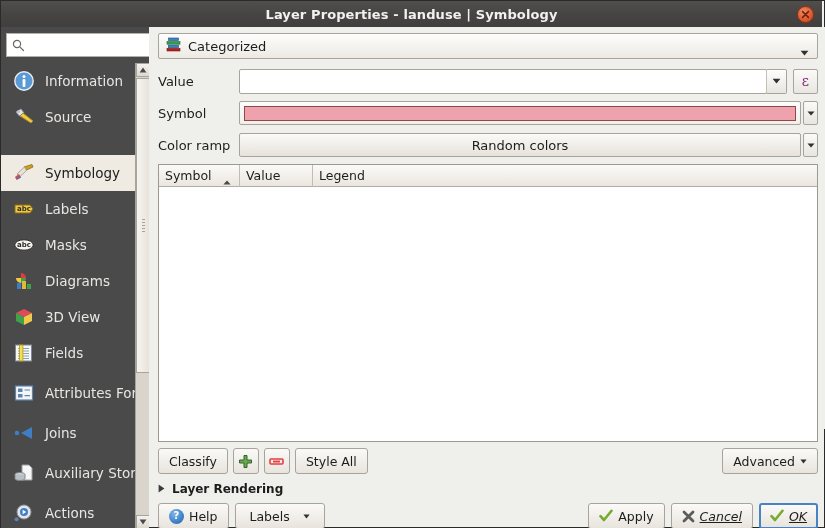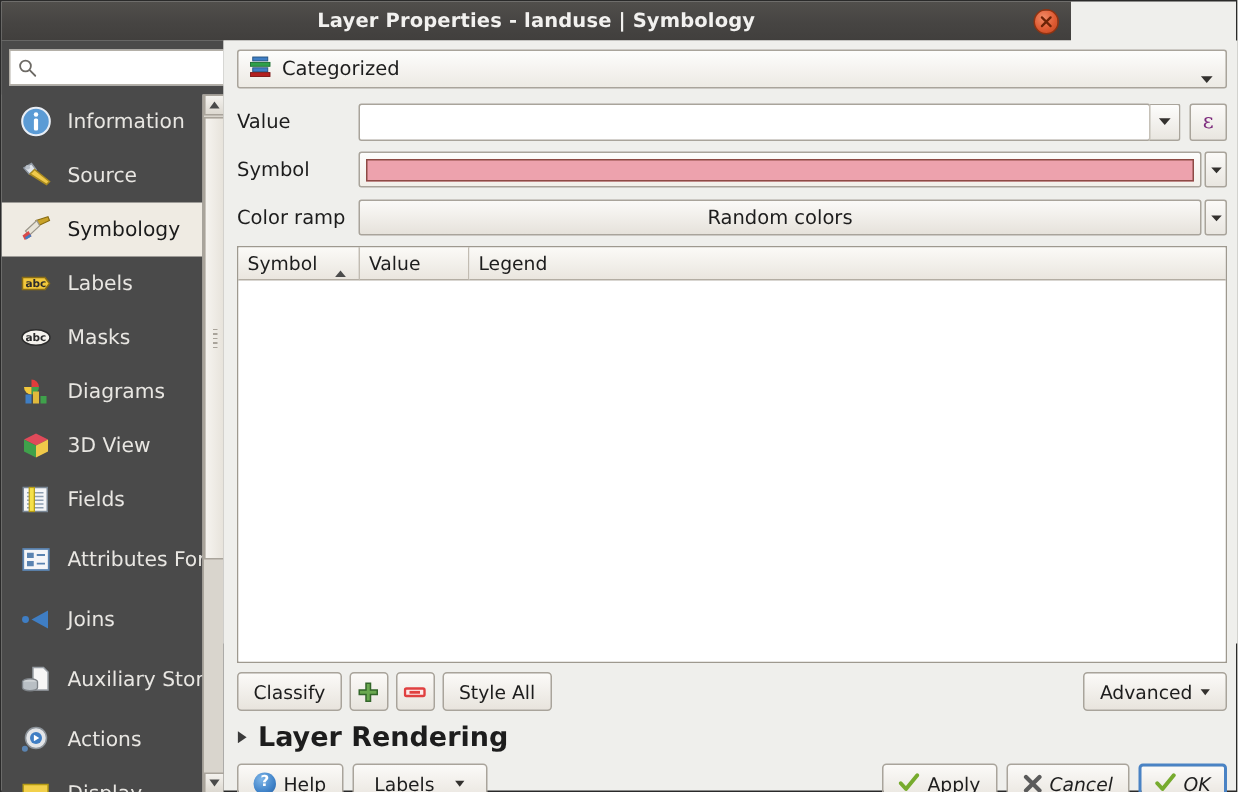--- a/index.html
+++ b/index.html
@@ -16,21 +16,21 @@
   .window {
     position: relative;
     width: 825px; height: 528px;
     background: #efefec;
     border: 1px solid #2a2a2a;
   }
 
   
   .titlebar {
     position: absolute; left: 0; top: 0;
-    width: 713px; height: 26px;
+    width: 821px; height: 26px;
     background: linear-gradient(to bottom, #514f4c 0%, #474543 50%, #413f3d 100%);
     display: flex; align-items: center; justify-content: center;
   }
   .title-text {
     color: #f2f1ef;
     font-size: 13px;
     font-weight: bold;
     letter-spacing: .1px;
   }
   .close-btn {
@@ -87,20 +87,21 @@
     color: #e8e6e2;
     font-size: 13.5px;
     cursor: pointer;
     white-space: nowrap;
   }
   .nav-item.two-line { height: 44px; }
   .nav-item .lbl { line-height: 1.08; }
   .nav-item.selected {
     background: #efebe3;
     color: #1b1b1b;
+    margin-top: 20px;
   }
   .nav-icon {
     width: 24px; height: 24px;
     flex: 0 0 24px;
     display: flex; align-items: center; justify-content: center;
   }
 
   
   .sb-scroll {
     position: absolute; right: 0; top: 36px;
@@ -285,21 +286,21 @@
   .btn.icon-only { padding: 0; width: 26px; }
   .btn.small-gap { margin-left: 5px; }
   .spacer { flex: 1 1 auto; }
 
   
   .layer-rendering {
     margin-top: 7px;
     display: flex; align-items: center; gap: 7px;
     cursor: pointer;
   }
-  .lr-label { font-size: 18px; font-weight: bold; color: #1d1d1d; }
+  .lr-label { font-size: 12px; font-weight: bold; color: #1d1d1d; }
 
   
   .bottombar {
     margin-top: 7px;
     display: flex; align-items: center; gap: 6px;
   }
   .btn.ok-focus {
     border: 2px solid #4a83c4;
     padding: 0 9px;
   }

